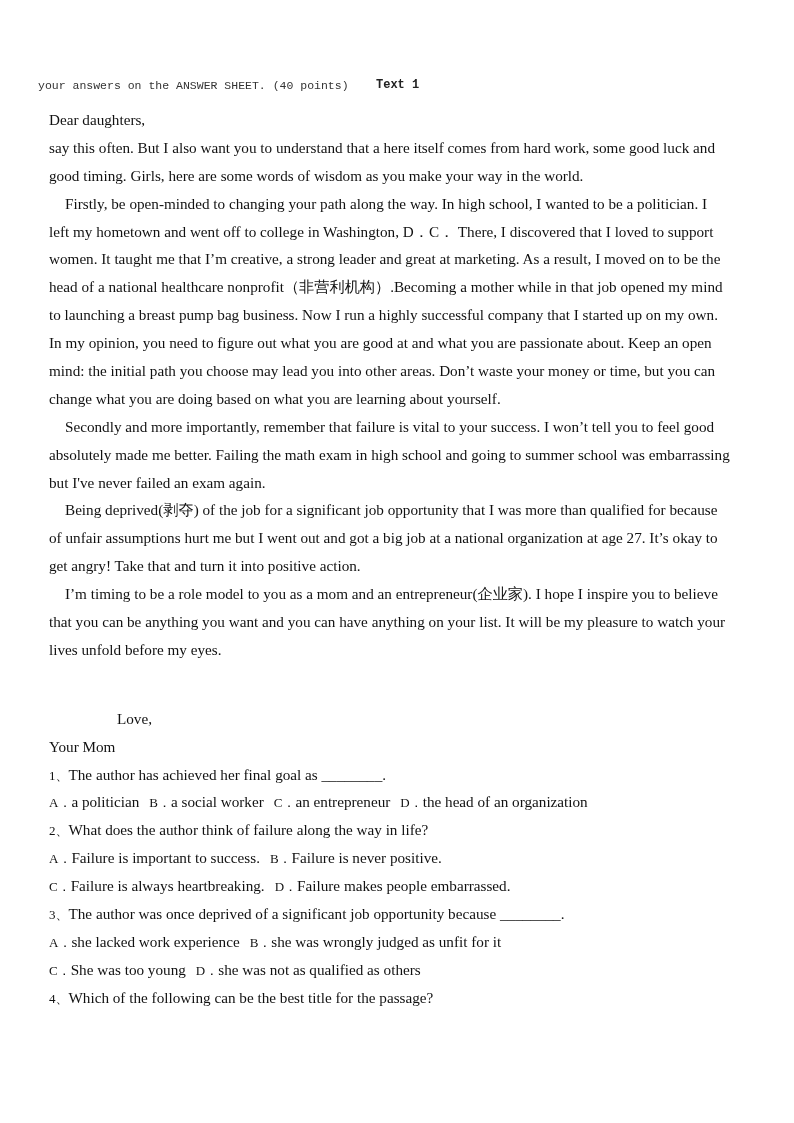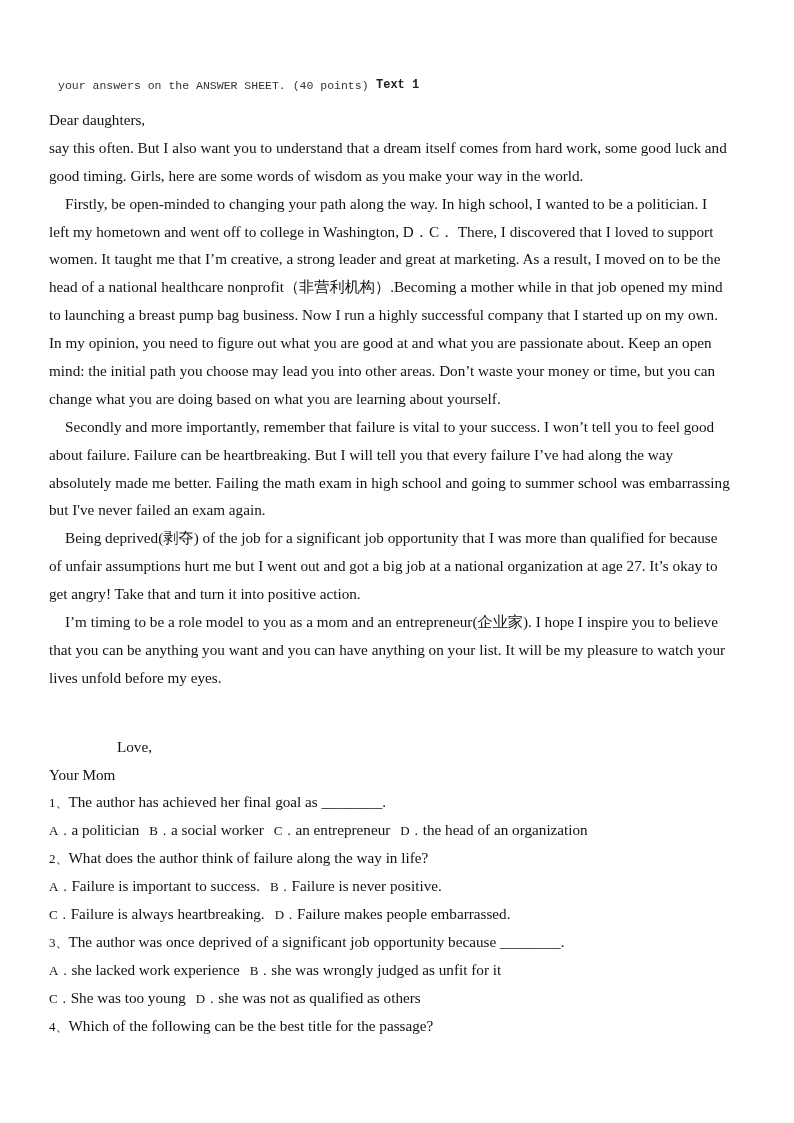--- a/index.html
+++ b/index.html
@@ -1,50 +1,49 @@
 <!DOCTYPE html>
 <html><head>
 <meta charset="utf-8">
 <style>
   html, body { margin: 0; padding: 0; background: #ffffff; }
   body { width: 794px; height: 1123px; position: relative; overflow: hidden; color: #111; }
   .page { position: absolute; left: 38px; top: 0; width: 720px; }
   .mono { font-family: "Liberation Mono", "DejaVu Sans Mono", monospace; font-size: 11.5px; color: #333; }
-  .instr { position: absolute; top: 79px; left: 0; white-space: nowrap; margin-left: 20px; }
+  .instr { position: absolute; top: 79px; left: 0; white-space: nowrap; }
   .textlabel { position: absolute; top: 78px; left: 338px; font-weight: bold; font-size: 12px; color: #222; }
   .body { position: absolute; top: 106px; left: 11px; width: 720px;
           font-family: "Liberation Serif", "DejaVu Serif", serif; font-size: 15.2px; line-height: 27.9px; }
   .line { white-space: nowrap; height: 27.9px; }
   .indent { padding-left: 16px; }
   .sig { padding-left: 68px; margin-top: 41px; }
   .opt-letter { font-size: 13px; }
   .gap { display: inline-block; width: 10px; }
 </style>
 </head>
 <body>
 
 <div class="page">
   <div class="mono instr">your answers on the ANSWER SHEET. (40 points)</div>
   <div class="mono textlabel">Text 1</div>
 
   <div class="body">
     <div class="line">Dear daughters,</div>
     <div id="letter-lines">
-        <div class="line">say this often. But I also want you to understand that a dream itself comes from hard work, some good luck and</div>
+        <div class="line">say this often. But I also want you to understand that a here itself comes from hard work, some good luck and</div>
         <div class="line">good timing. Girls, here are some words of wisdom as you make your way in the world.</div>
         <div class="line indent">Firstly, be open-minded to changing your path along the way. In high school, I wanted to be a politician. I</div>
         <div class="line">left my hometown and went off to college in Washington, D．C． There, I discovered that I loved to support</div>
         <div class="line">women. It taught me that I’m creative, a strong leader and great at marketing. As a result, I moved on to be the</div>
         <div class="line">head of a national healthcare nonprofit（非营利机构）.Becoming a mother while in that job opened my mind</div>
         <div class="line">to launching a breast pump bag business. Now I run a highly successful company that I started up on my own.</div>
         <div class="line">In my opinion, you need to figure out what you are good at and what you are passionate about. Keep an open</div>
         <div class="line">mind: the initial path you choose may lead you into other areas. Don’t waste your money or time, but you can</div>
         <div class="line">change what you are doing based on what you are learning about yourself.</div>
         <div class="line indent">Secondly and more importantly, remember that failure is vital to your success. I won’t tell you to feel good</div>
-        <div class="line">about failure. Failure can be heartbreaking. But I will tell you that every failure I’ve had along the way</div>
         <div class="line">absolutely made me better. Failing the math exam in high school and going to summer school was embarrassing</div>
         <div class="line">but I've never failed an exam again.</div>
         <div class="line indent">Being deprived(剥夺) of the job for a significant job opportunity that I was more than qualified for because</div>
         <div class="line">of unfair assumptions hurt me but I went out and got a big job at a national organization at age 27. It’s okay to</div>
         <div class="line">get angry! Take that and turn it into positive action.</div>
         <div class="line indent">I’m timing to be a role model to you as a mom and an entrepreneur(企业家). I hope I inspire you to believe</div>
         <div class="line">that you can be anything you want and you can have anything on your list. It will be my pleasure to watch your</div>
         <div class="line">lives unfold before my eyes.</div>
       </div>
     <div class="line sig">Love,</div>

